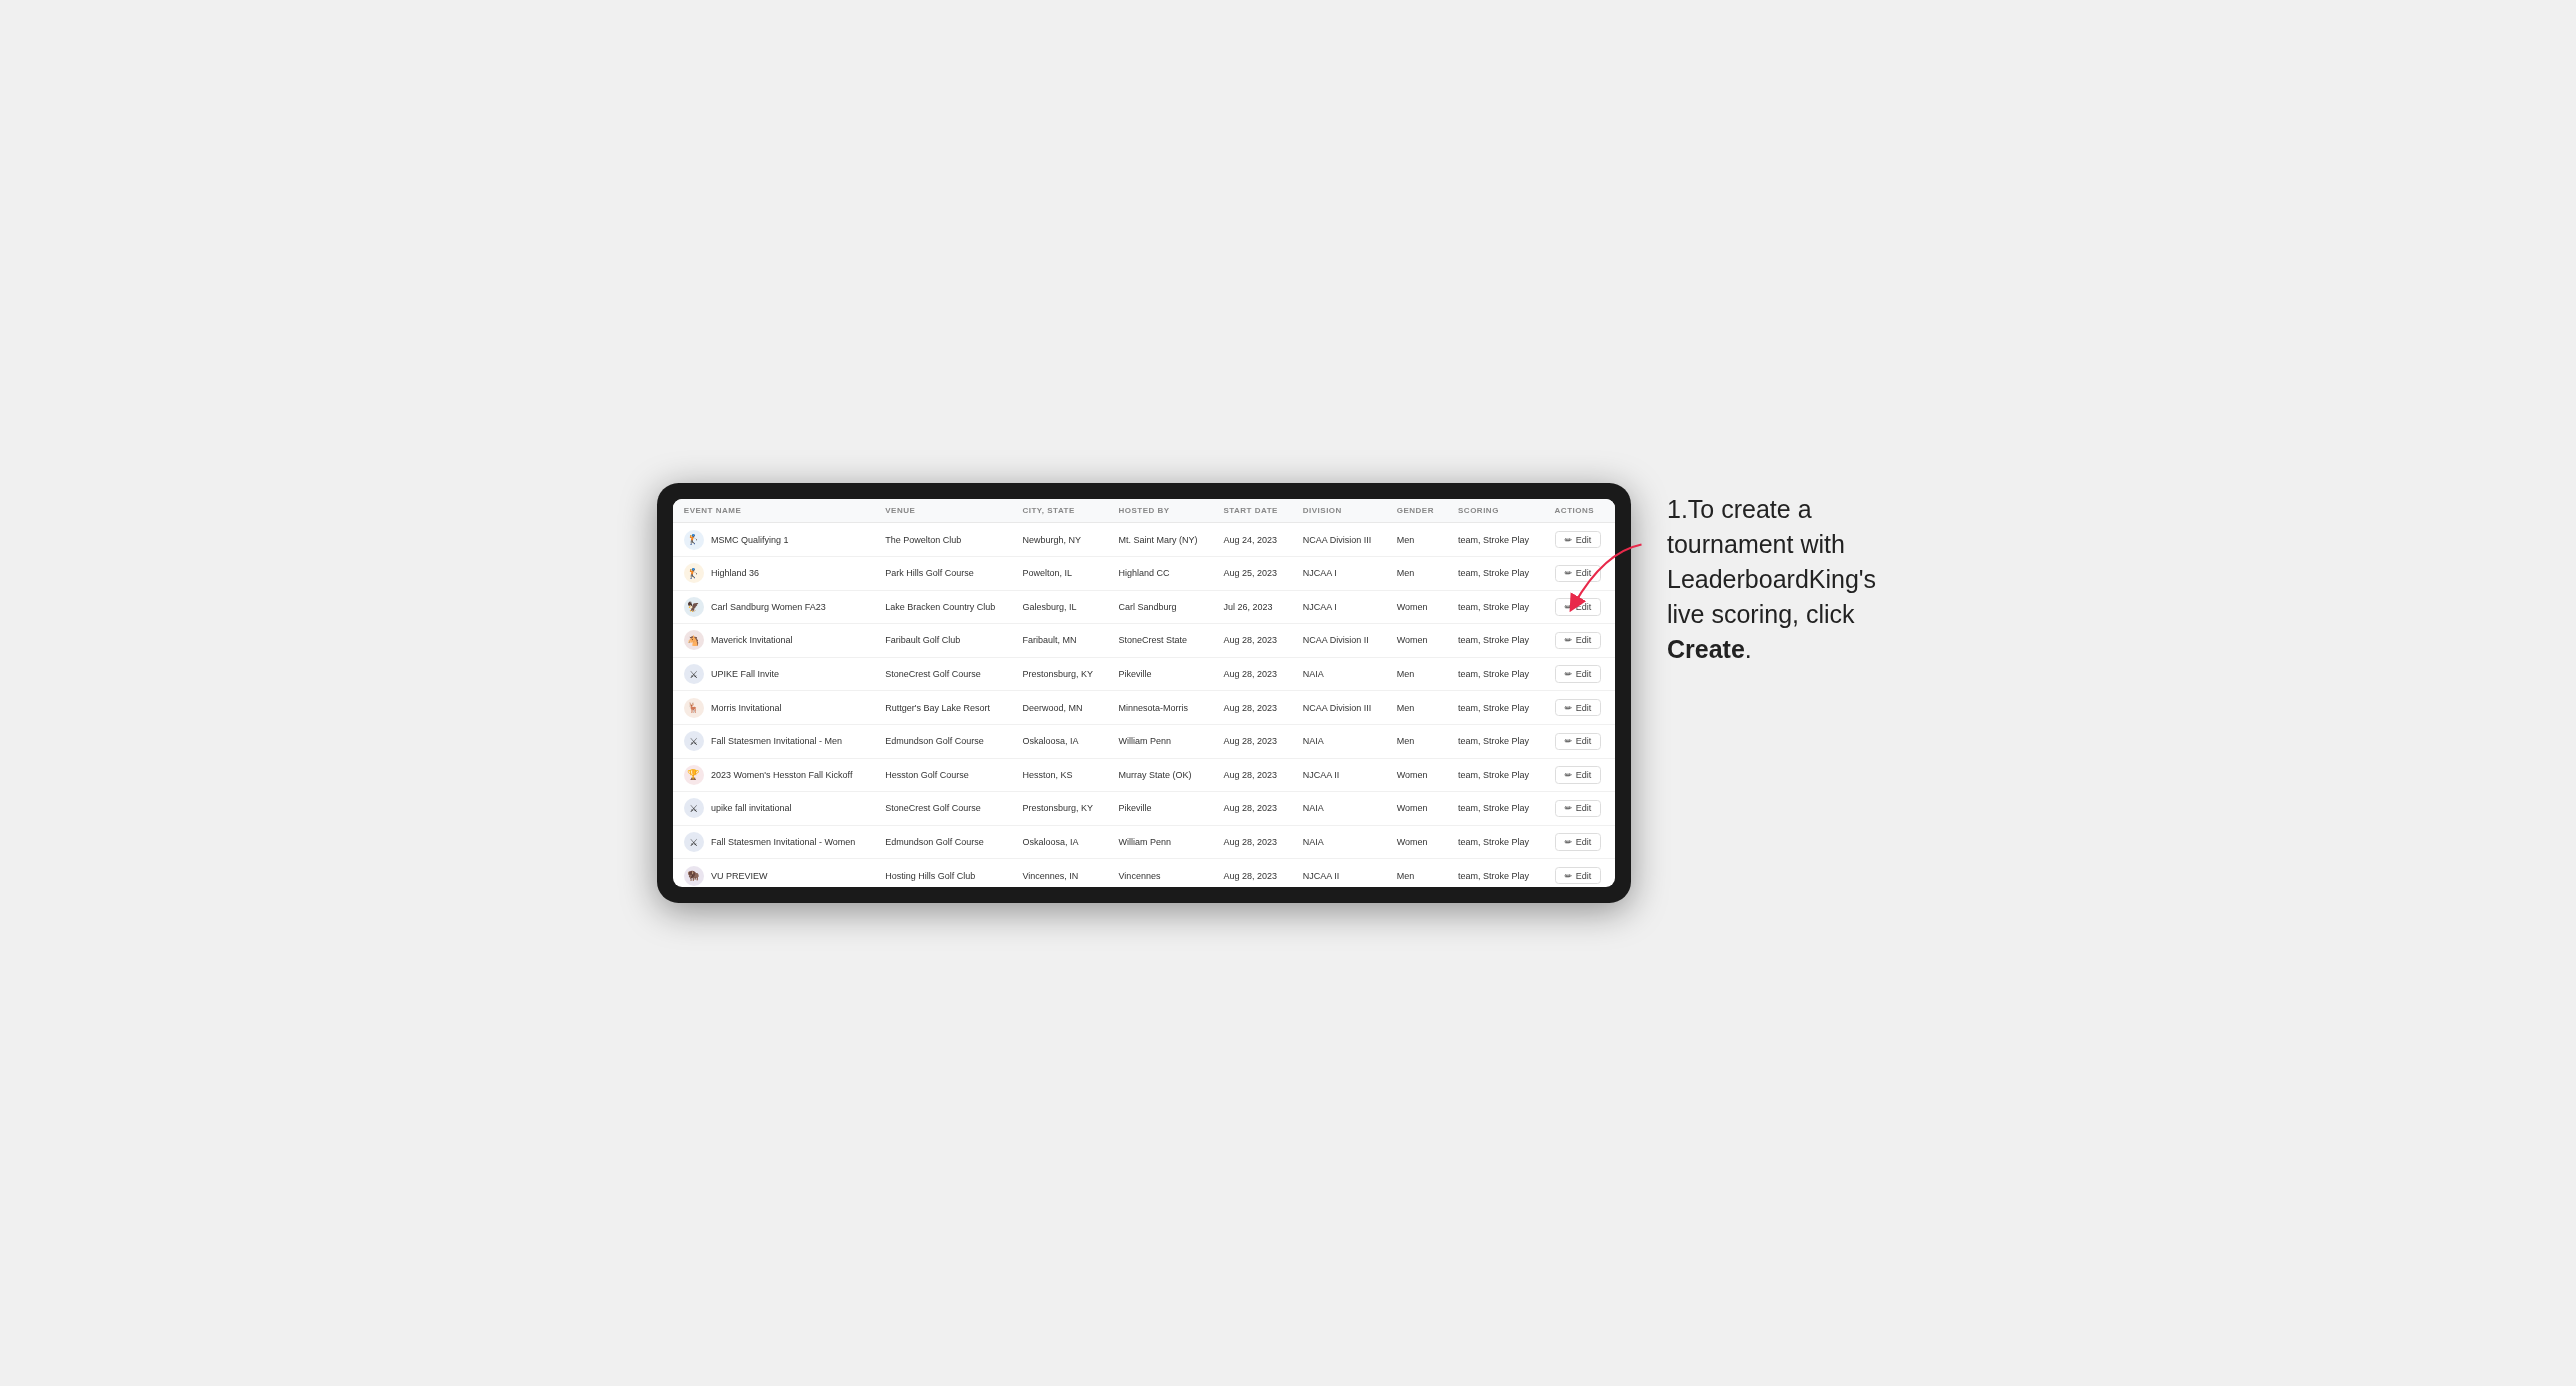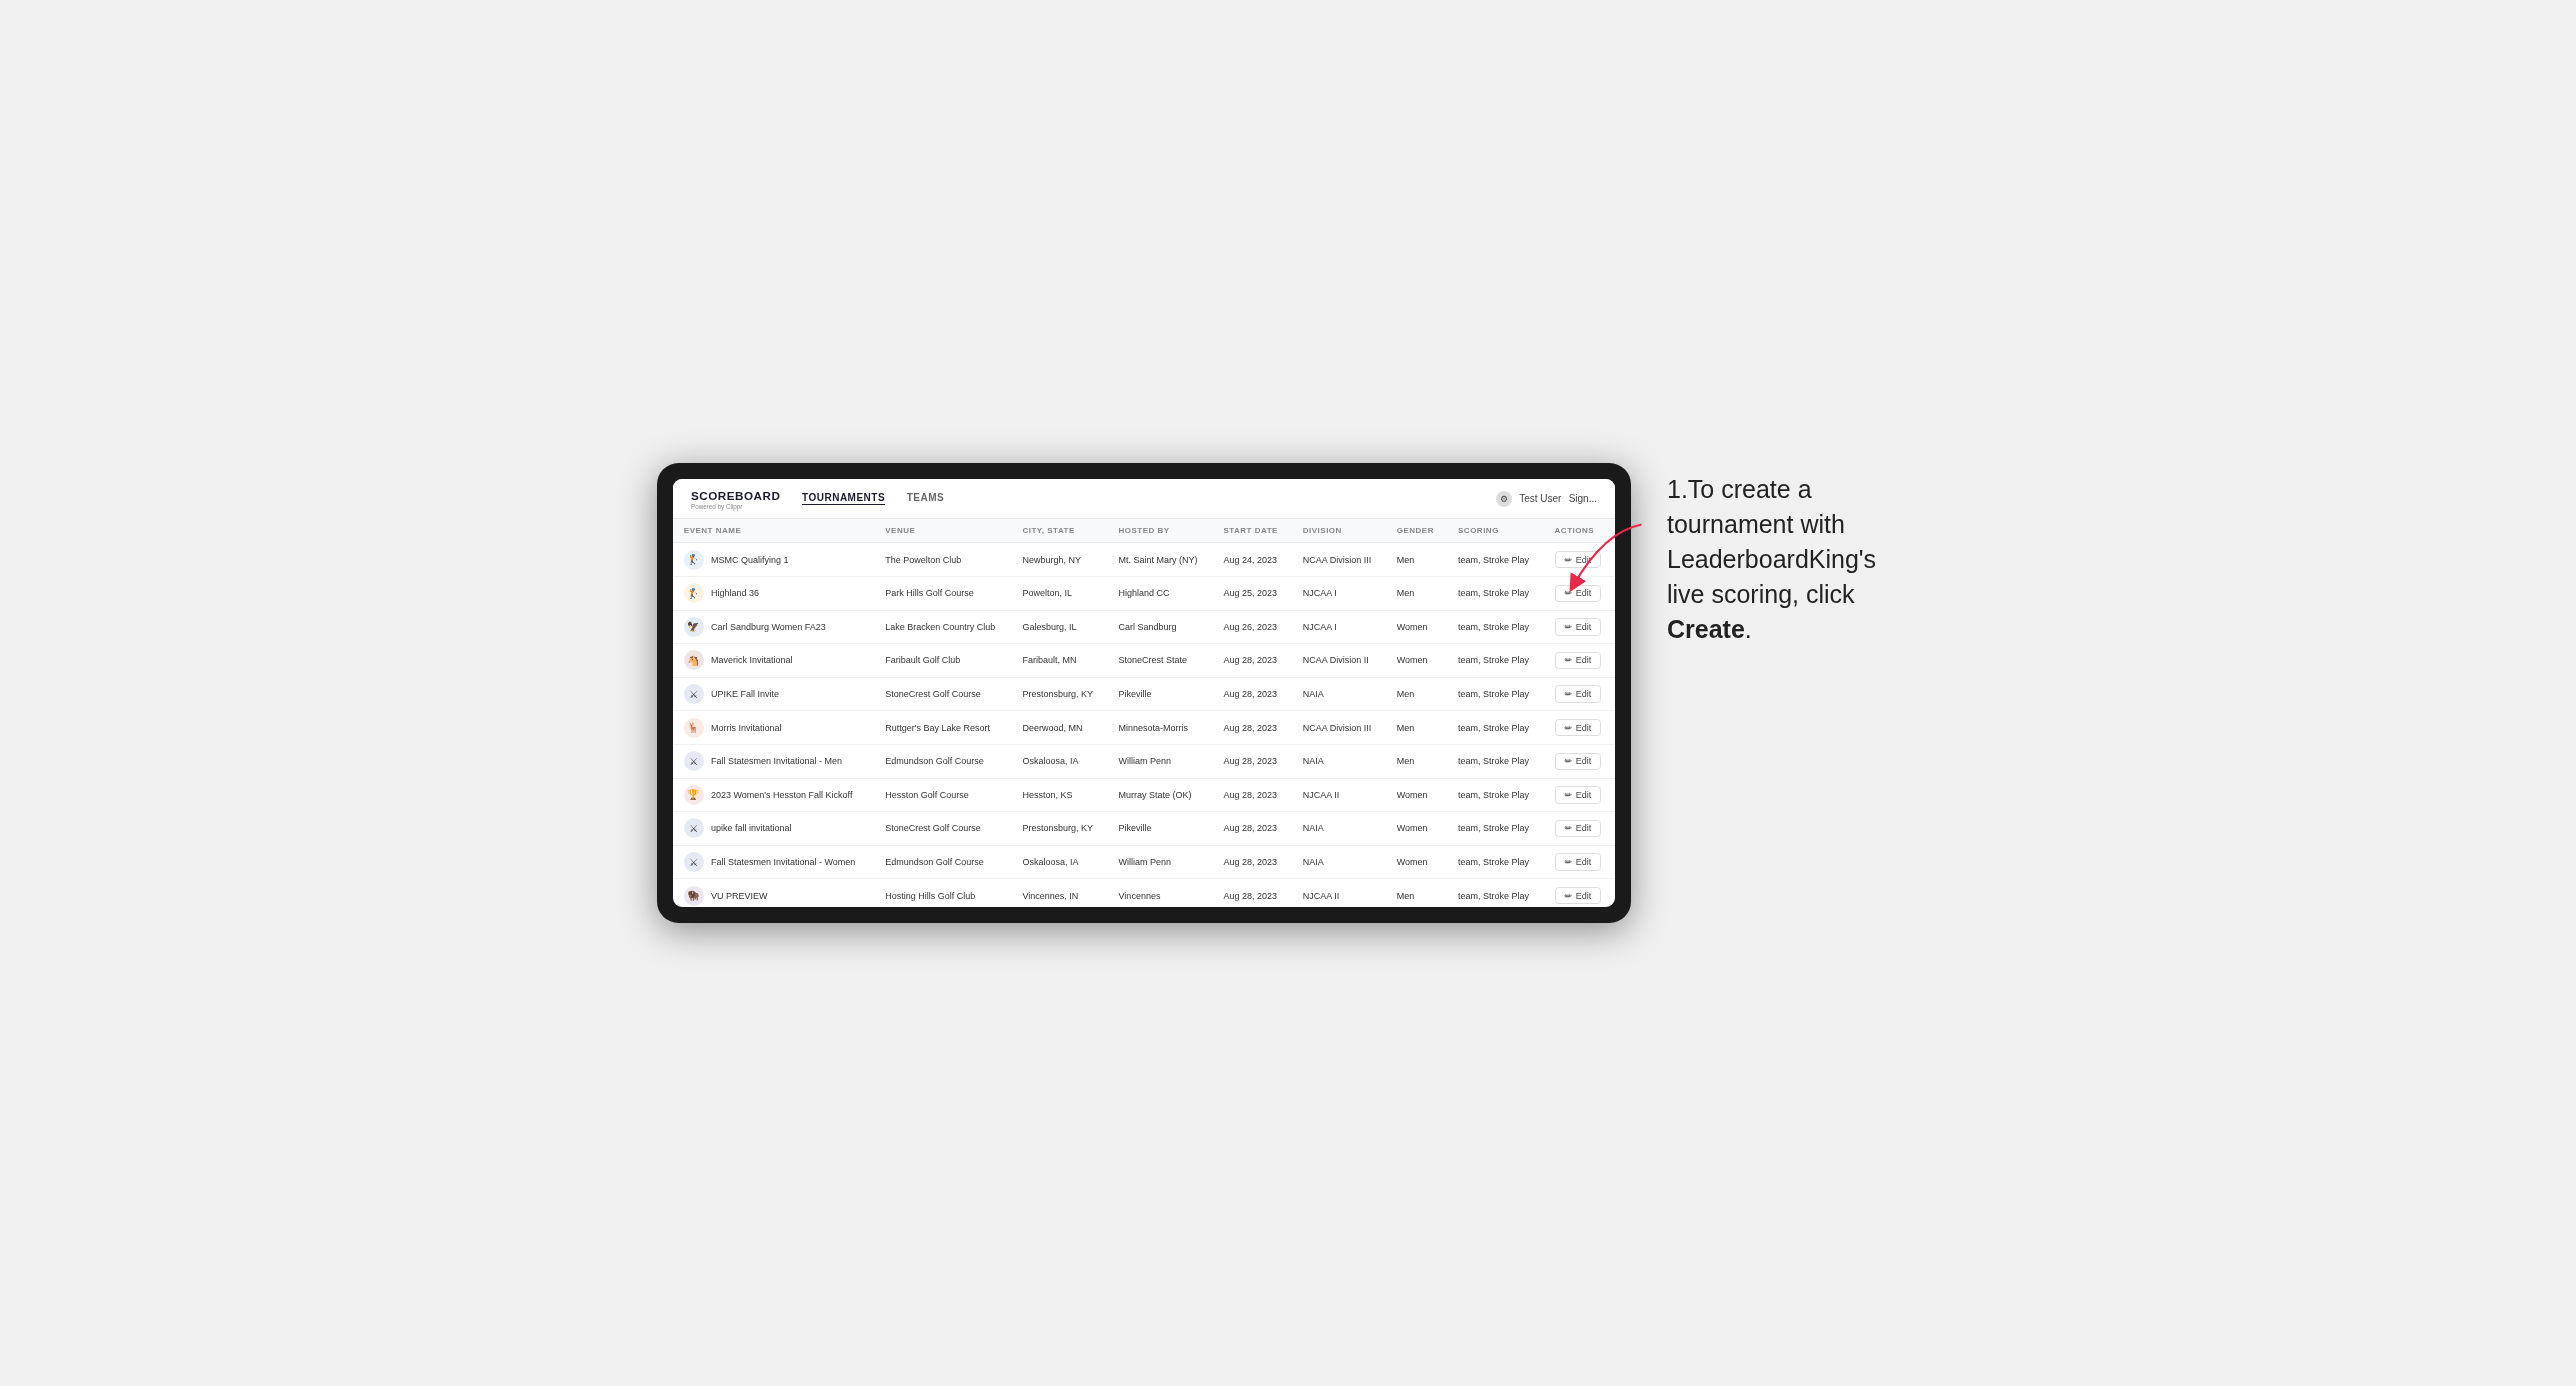--- a/index.html
+++ b/index.html
@@ -293,41 +293,20 @@
     }
   </style>
 </head>
 <body>
 
 <div class="outer-wrapper">
 
   <div class="tablet-container">
     <div class="tablet-screen">
 
-      <div class="app-header">
-        <div class="header-left">
-          <div class="logo-area">
-            <div>
-              <span class="logo-text">SCOREBOARD</span>
-              <span class="logo-sub">Powered by Clippr</span>
-            </div>
-          </div>
-          <nav class="nav-tabs">
-            <span class="nav-tab active">TOURNAMENTS</span>
-            <span class="nav-tab">TEAMS</span>
-          </nav>
-        </div>
-        <div class="header-right">
-          <div class="settings-icon">
-            <span>⚙</span>
-          </div>
-          <span>Test User</span>
-          <span>Sign...</span>
-        </div>
-      </div>
 
 
       <div class="table-wrapper">
         <table>
           <thead>
             <tr>
               <th>EVENT NAME</th>
               <th>VENUE</th>
               <th>CITY, STATE</th>
               <th>HOSTED BY</th>
@@ -384,21 +363,21 @@
               <tr>
     <td>
       <div class="event-name-cell">
         <div class="event-icon" style="background:#1a6b9a20;">🦅</div>
         <span>Carl Sandburg Women FA23</span>
       </div>
     </td>
     <td>Lake Bracken Country Club</td>
     <td>Galesburg, IL</td>
     <td>Carl Sandburg</td>
-    <td>Aug 26, 2023</td>
+    <td>Jul 26, 2023</td>
     <td>NJCAA I</td>
     <td>Women</td>
     <td>team, Stroke Play</td>
     <td>
       <button class="edit-btn">
         <span>✏</span>
         <span>Edit</span>
       </button>
     </td>
   </tr>

